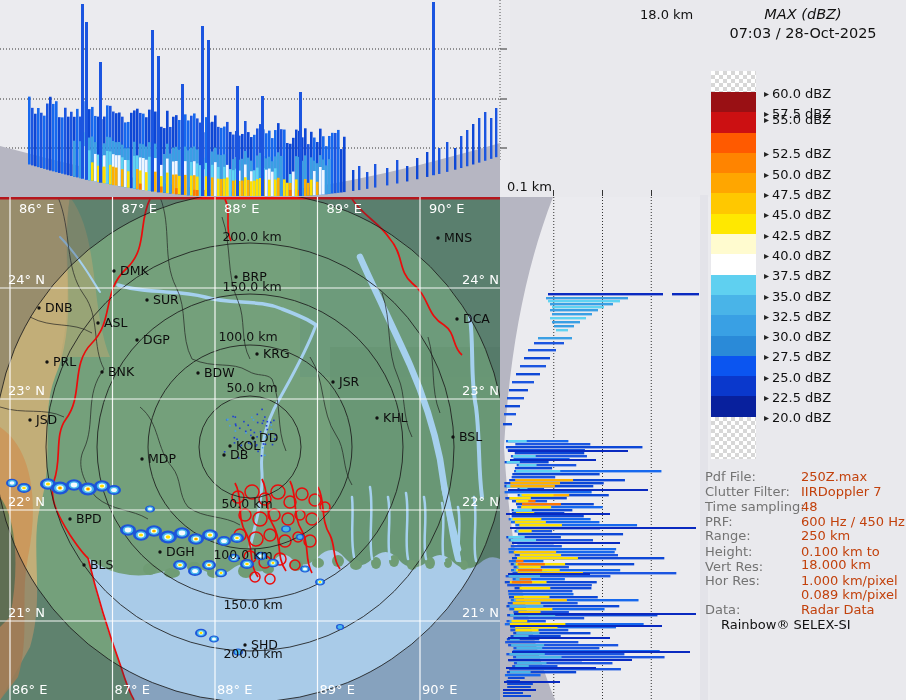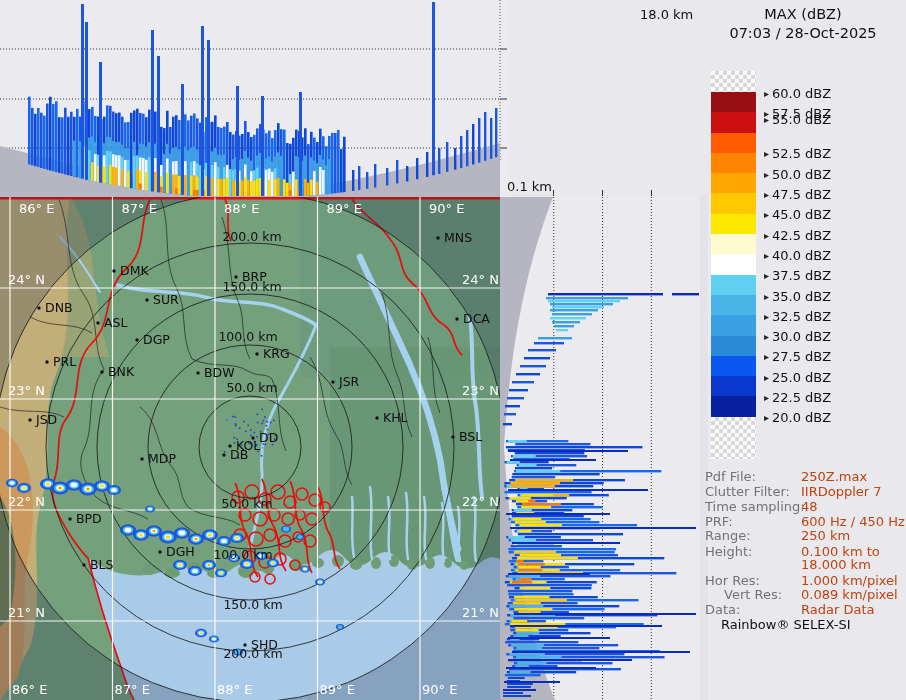--- a/index.html
+++ b/index.html
@@ -973,21 +973,21 @@
         <rect x="12" y="454" width="178" height="2" fill="#0a2ac0"></rect>
         <rect x="8" y="462" width="124" height="2" fill="#0a2ac0"></rect>
         <rect x="6" y="470" width="90" height="2" fill="#0a2ac0"></rect>
         <rect x="4" y="484" width="56" height="2" fill="#0a2ac0"></rect>
         <rect x="3" y="492" width="33" height="2" fill="#0a2ac0"></rect>
       </g>
   </svg>
 
   <div class="sep"></div>
 
-  <div class="hdr" style="top:6px;">MAX (dBZ)</div>
+  <div class="hdr" style="top:6px;font-style:italic;">MAX (dBZ)</div>
   <div class="hdr" style="top:25px;">07:03 / 28-Oct-2025</div>
 
   <div id="legend-swatches" class="abs" style="left:711px;top:71px;width:45px;">
       <div class="checker" style="height: 21px;"></div>
       <div style="height: 20.3px; background: rgb(153, 16, 20);"></div>
       <div style="height: 20.3px; background: rgb(204, 16, 18);"></div>
       <div style="height: 20.3px; background: rgb(255, 90, 0);"></div>
       <div style="height: 20.3px; background: rgb(255, 132, 0);"></div>
       <div style="height: 20.3px; background: rgb(255, 166, 0);"></div>
       <div style="height: 20.3px; background: rgb(255, 200, 0);"></div>
@@ -1032,20 +1032,20 @@
       <div class="info-val" style="top: 499px;">48</div>
       <div class="info-lab" style="top: 514px;">PRF:</div>
       <div class="info-val" style="top: 514px;">600 Hz / 450 Hz</div>
       <div class="info-lab" style="top: 528px;">Range:</div>
       <div class="info-val" style="top: 528px;">250 km</div>
       <div class="info-lab" style="top: 544px;">Height:</div>
       <div class="info-val" style="top: 544px;">0.100 km to</div>
       <div class="info-val" style="top: 557px;">18.000 km</div>
       <div class="info-lab" style="top: 573px;">Hor Res:</div>
       <div class="info-val" style="top: 573px;">1.000 km/pixel</div>
-      <div class="info-lab" style="top: 587px; margin-left: 19px;">Vert Res:</div>
+      <div class="info-lab" style="top: 559px;">Vert Res:</div>
       <div class="info-val" style="top: 587px;">0.089 km/pixel</div>
       <div class="info-lab" style="top: 602px;">Data:</div>
       <div class="info-val" style="top: 602px;">Radar Data</div>
       <div class="brand" style="top: 617px; margin-left: 16px;">Rainbow® SELEX-SI</div>
     </div>
 
 </div>
 
 </body></html>

